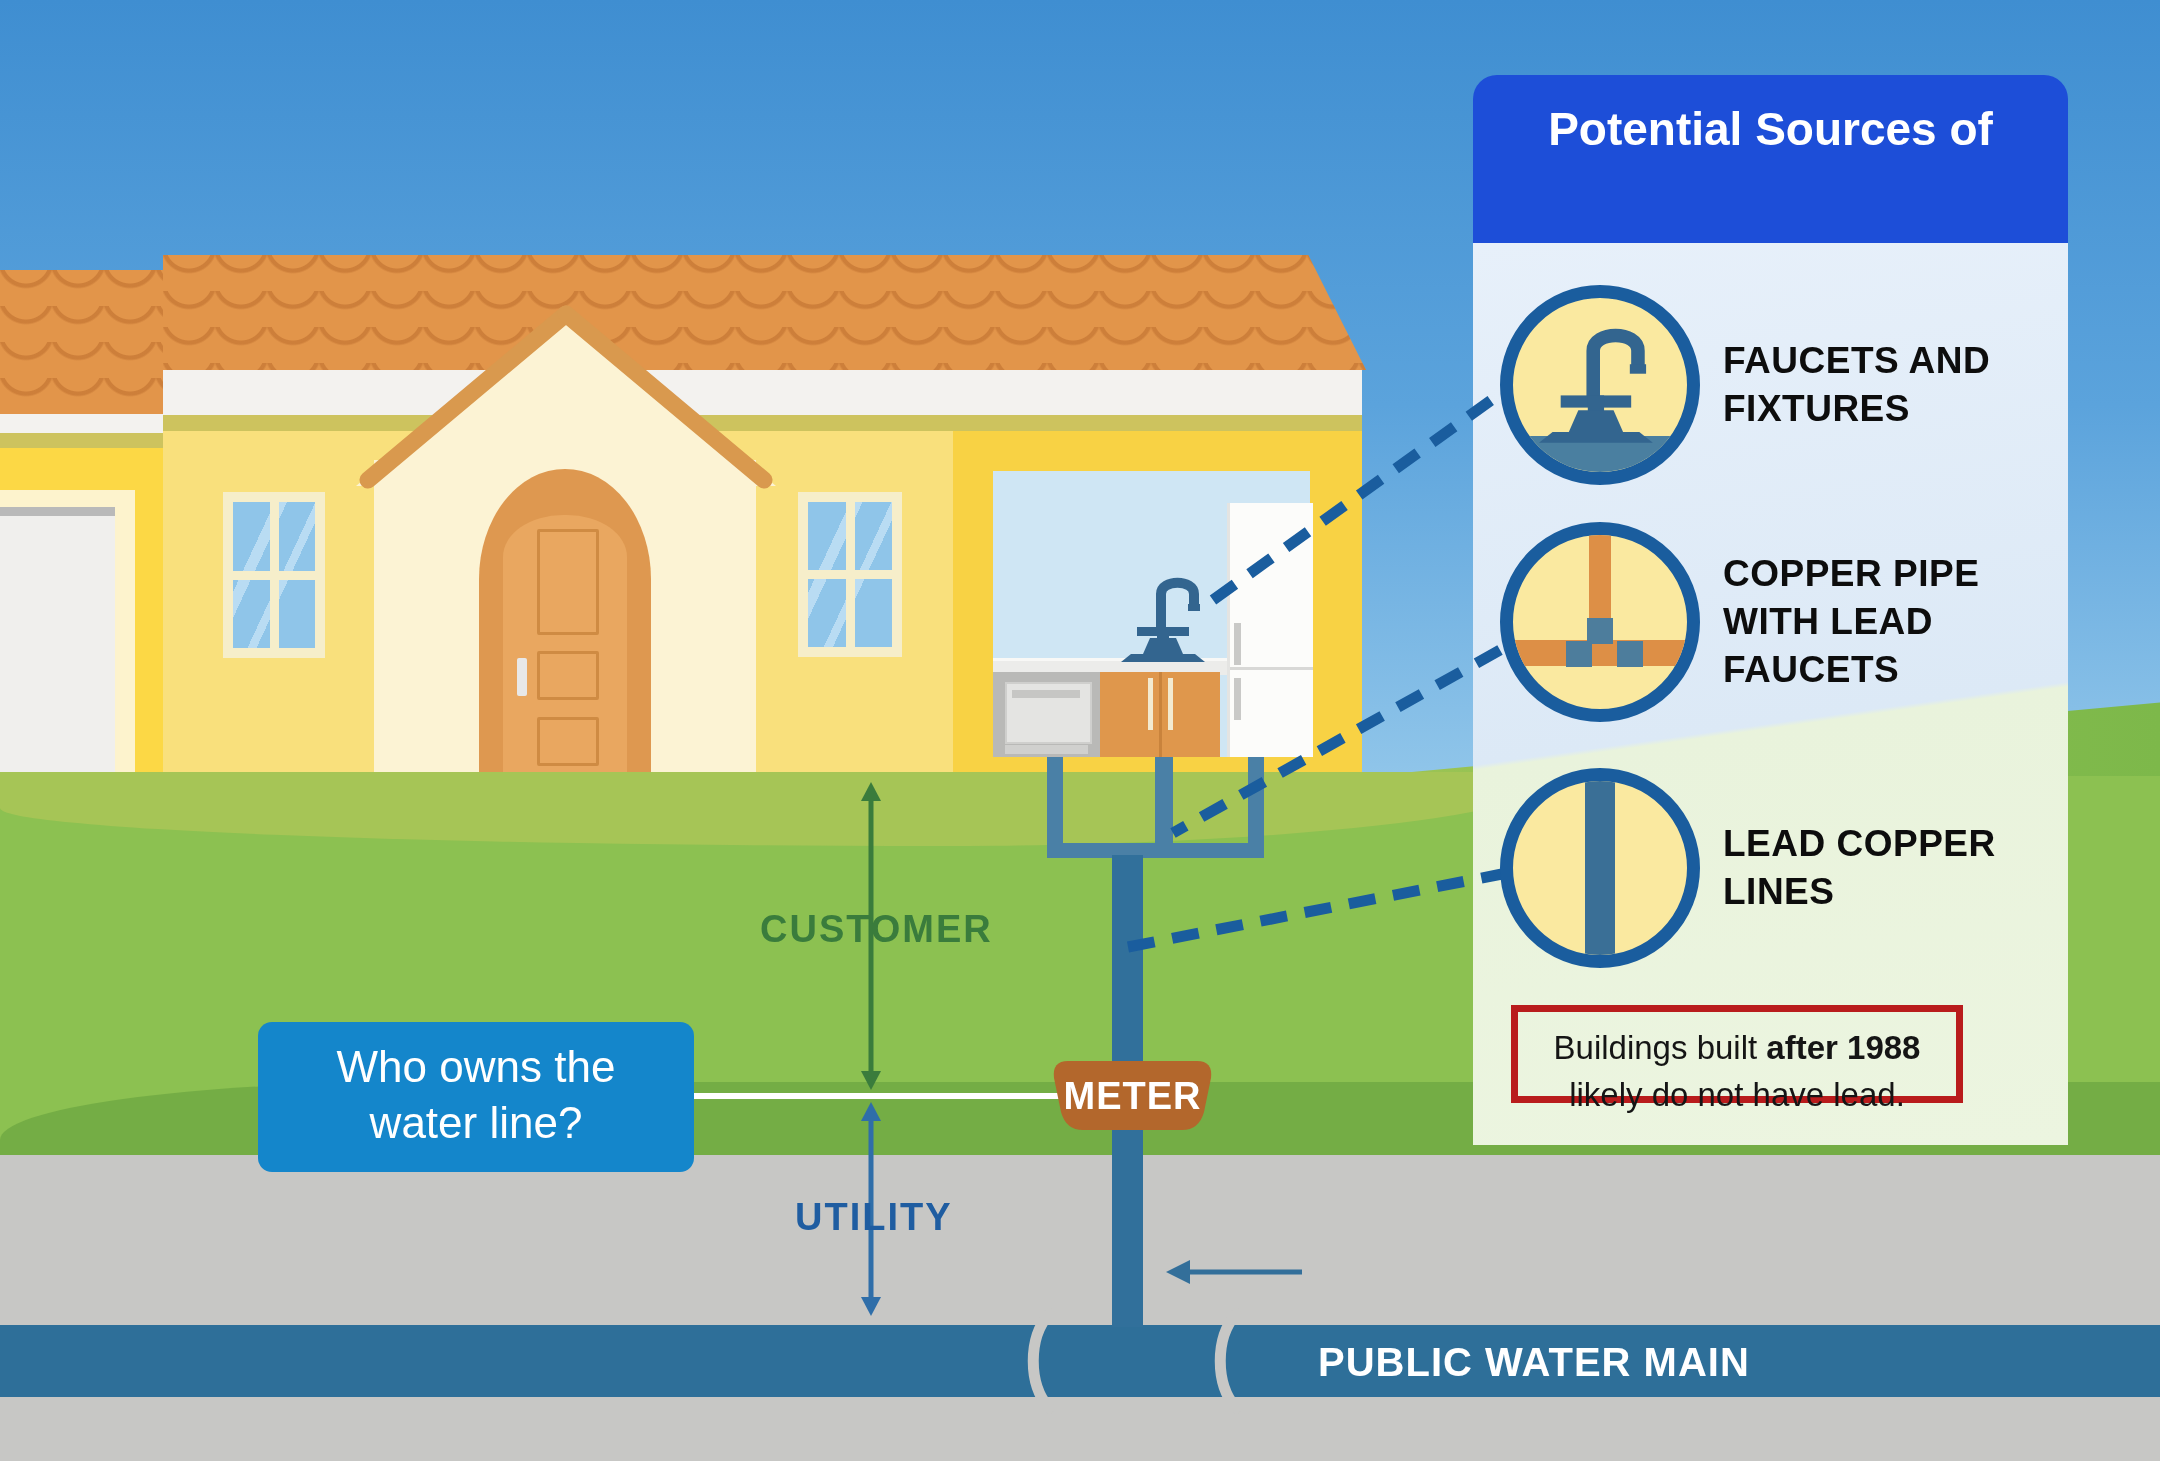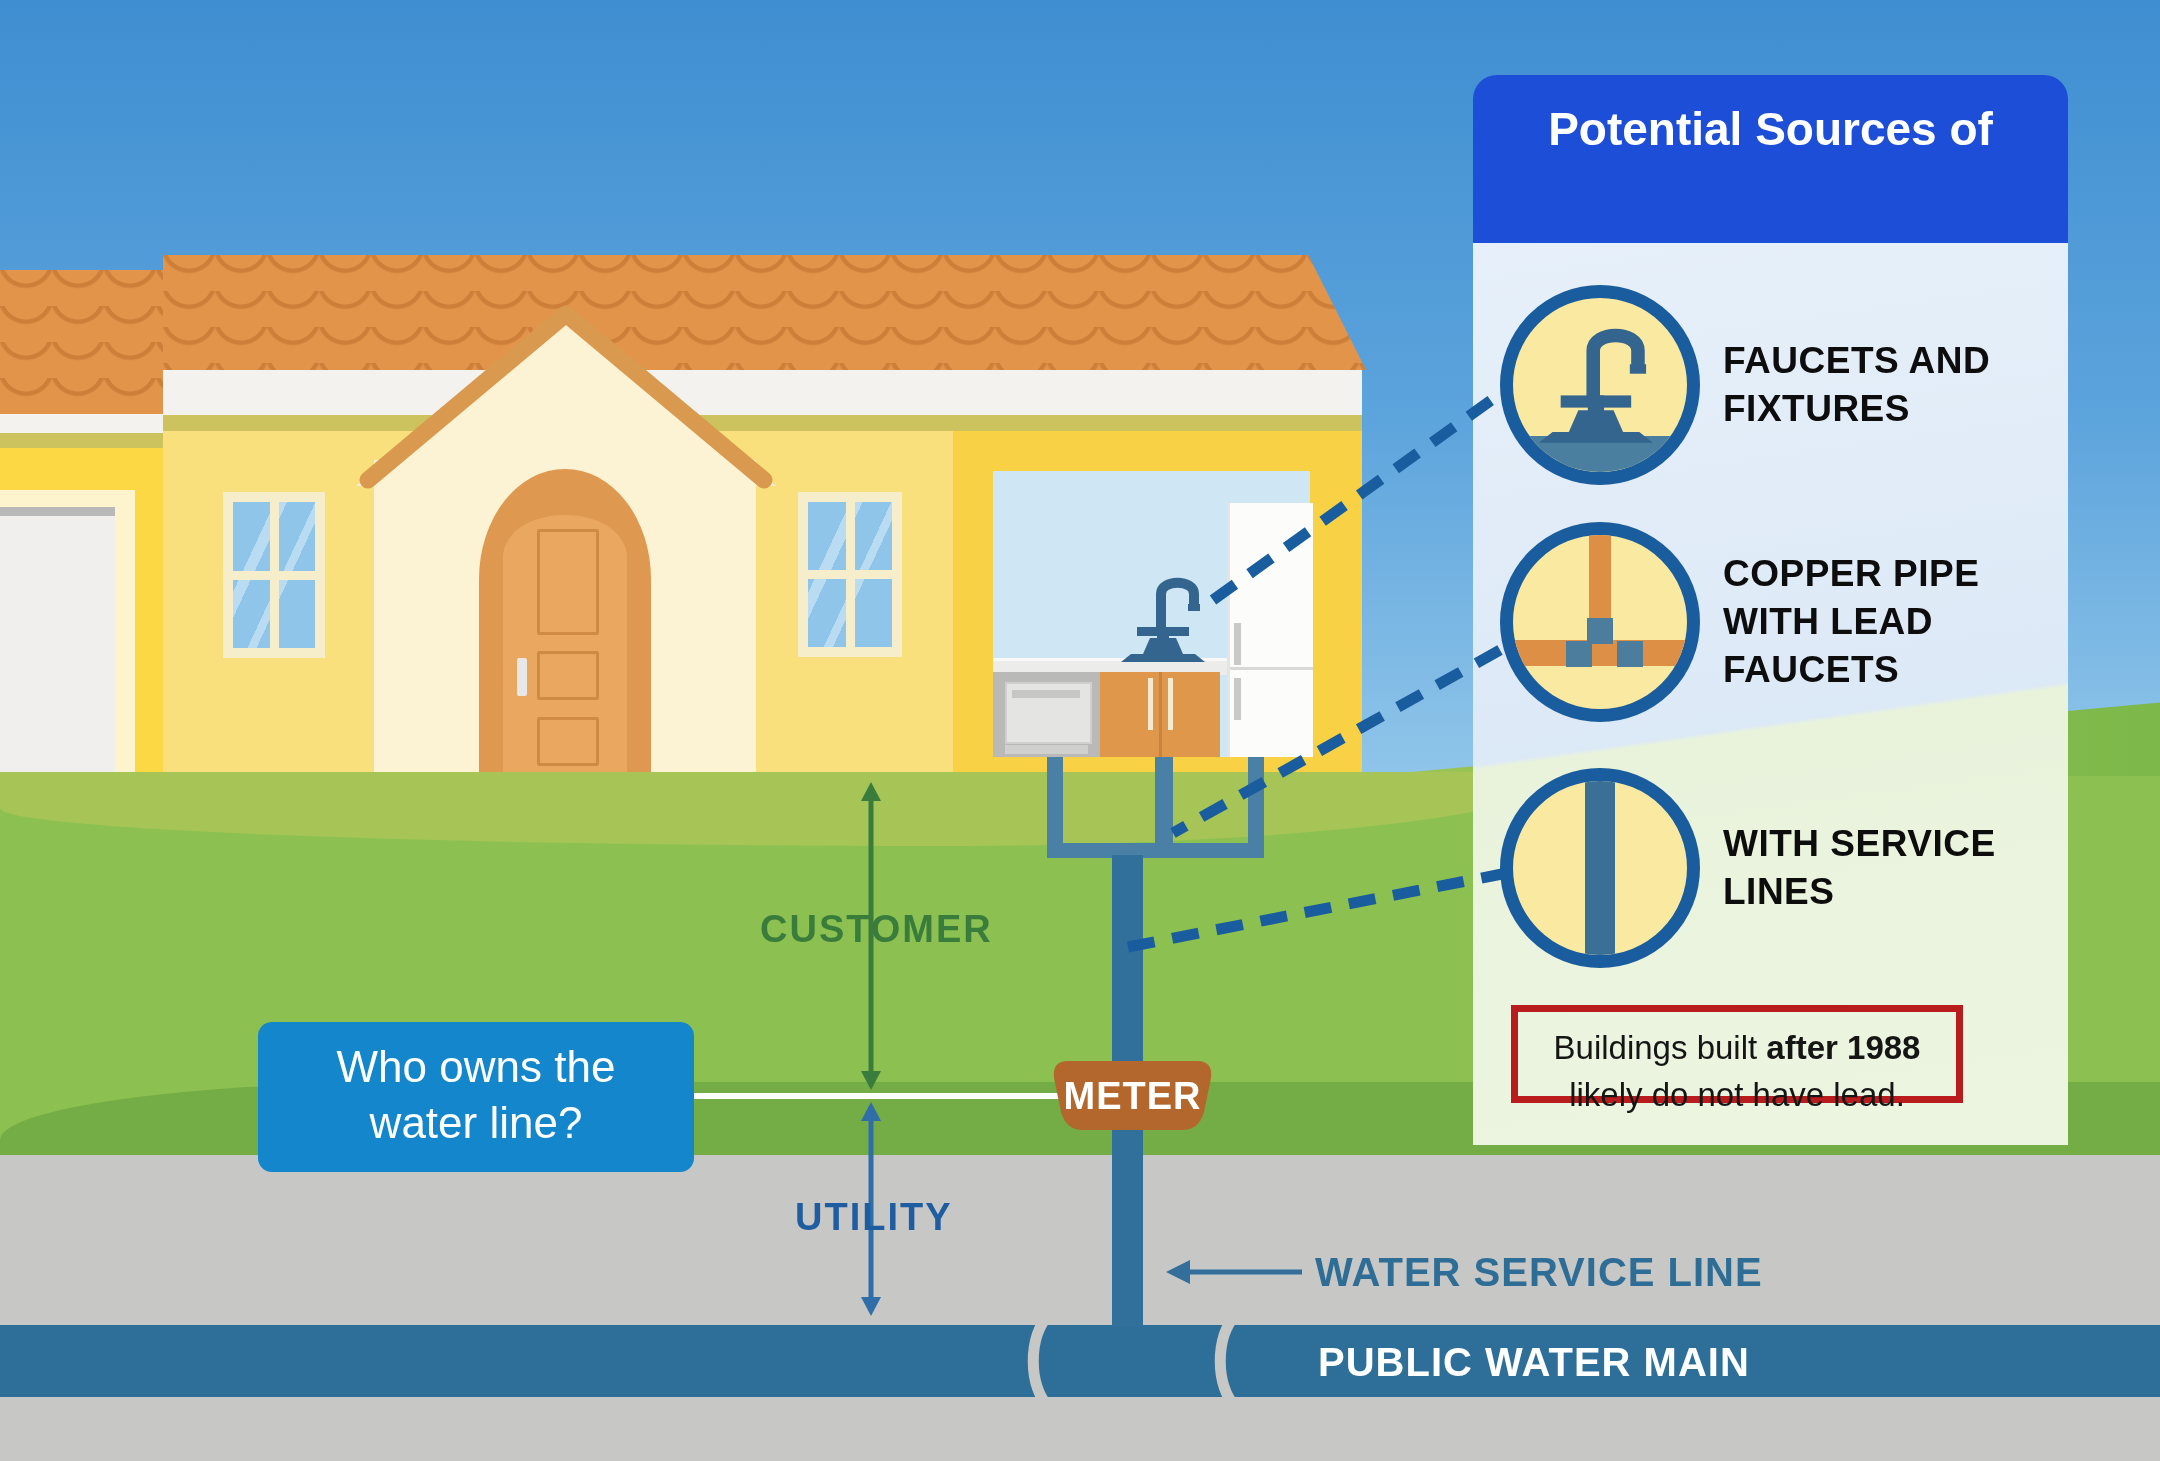--- a/index.html
+++ b/index.html
@@ -270,32 +270,31 @@
   <div class="abs panel-label pl1">
     <div>FAUCETS AND</div>
     <div>FIXTURES</div>
   </div>
   <div class="abs panel-label pl2">
     <div>COPPER PIPE</div>
     <div>WITH LEAD</div>
     <div>FAUCETS</div>
   </div>
   <div class="abs panel-label pl3">
-    <div>WITH SERVICE</div>
+    <div>LEAD COPPER</div>
     <div>LINES</div>
   </div>
 
   <div class="abs note-box">
     <div><span>Buildings built </span><b>after 1988</b></div>
     <div>likely do not have lead.</div>
   </div>
 
   <div class="abs qbox">
     <div>Who owns the</div>
     <div>water line?</div>
   </div>
   <div class="abs lbl lbl-customer">CUSTOMER</div>
   <div class="abs lbl lbl-utility">UTILITY</div>
   <div class="abs lbl lbl-meter">METER</div>
-  <div class="abs lbl lbl-wsl">WATER SERVICE LINE</div>
   <div class="abs lbl lbl-pwm">PUBLIC WATER MAIN</div>
 
 </div>
 
 </body></html>

